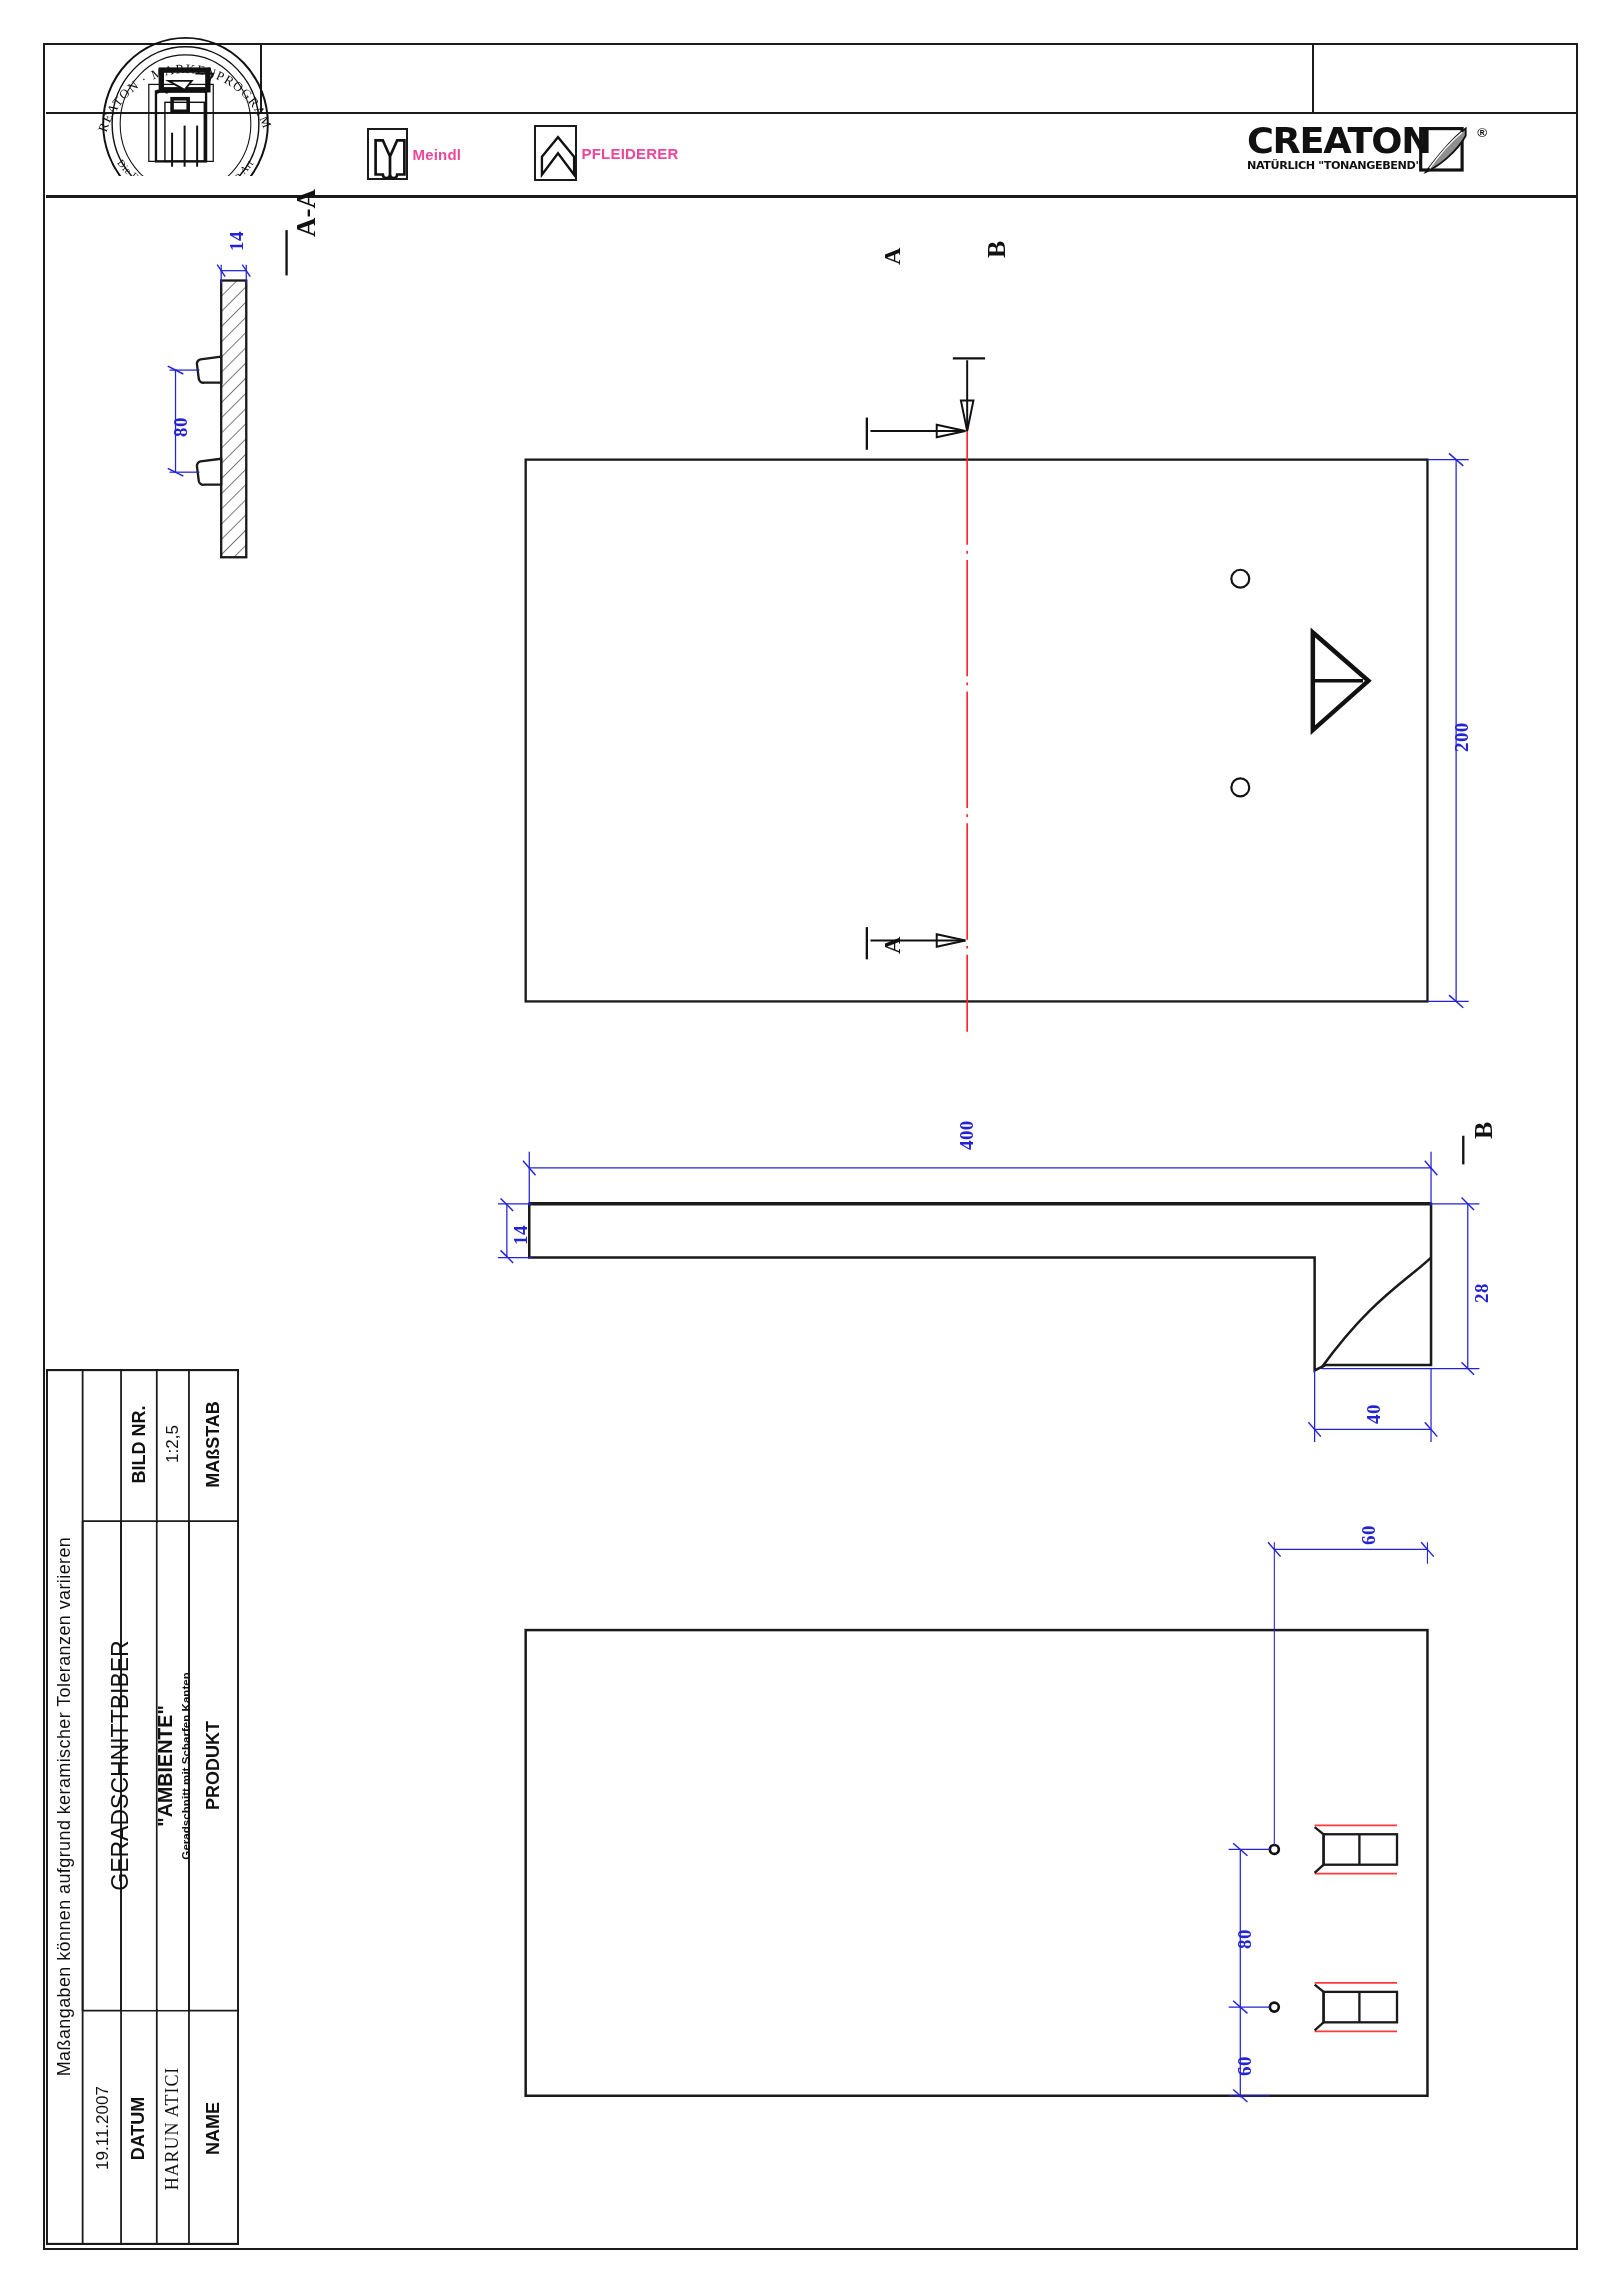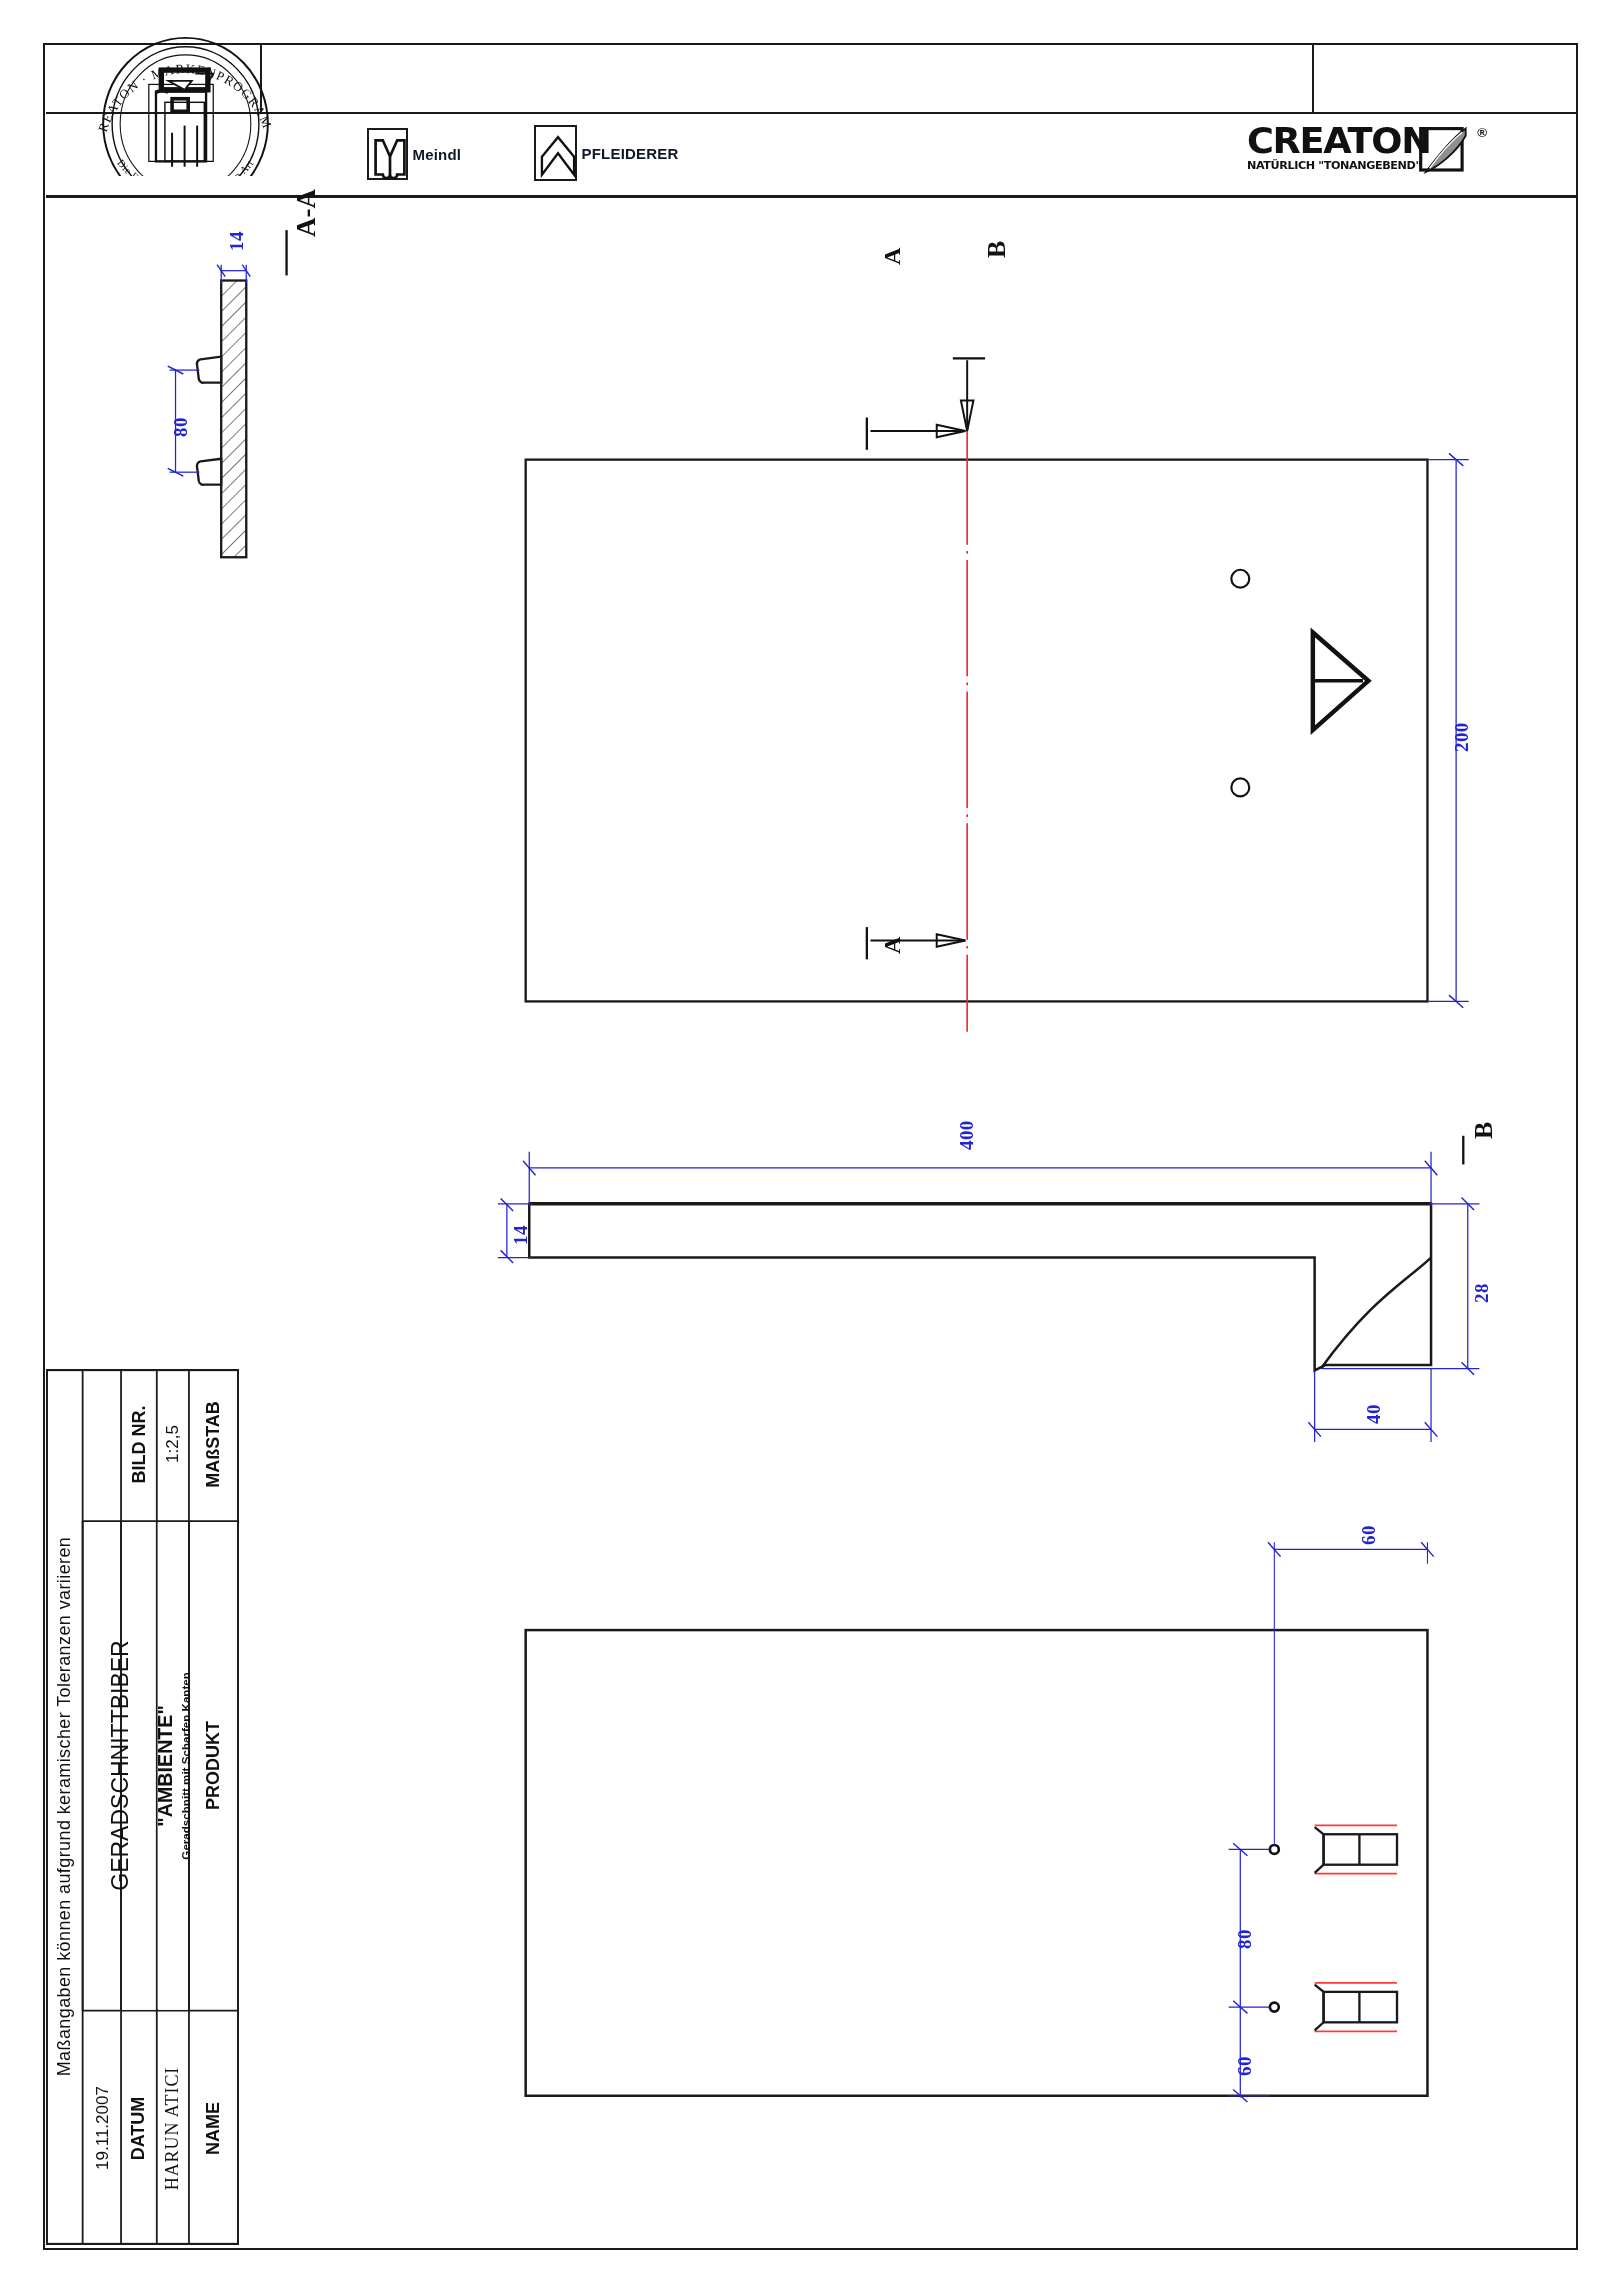--- a/index.html
+++ b/index.html
@@ -73,21 +73,21 @@
     gap: 4.5px;
   }
   .partner .box {
     border: 2.7px solid #1a1a1a;
     box-sizing: border-box;
     background: #fff;
   }
   .partner .pname {
     font-size: 15px;
     font-weight: bold;
-    color: #0f172a;
+    color: #ec4899;
     letter-spacing: 0.2px;
     white-space: nowrap;
   }
   .partner .pname.thin { font-weight: 600; }
 
   
   .creaton {
     position: absolute;
     left: 1247px;
     top: 123px;

